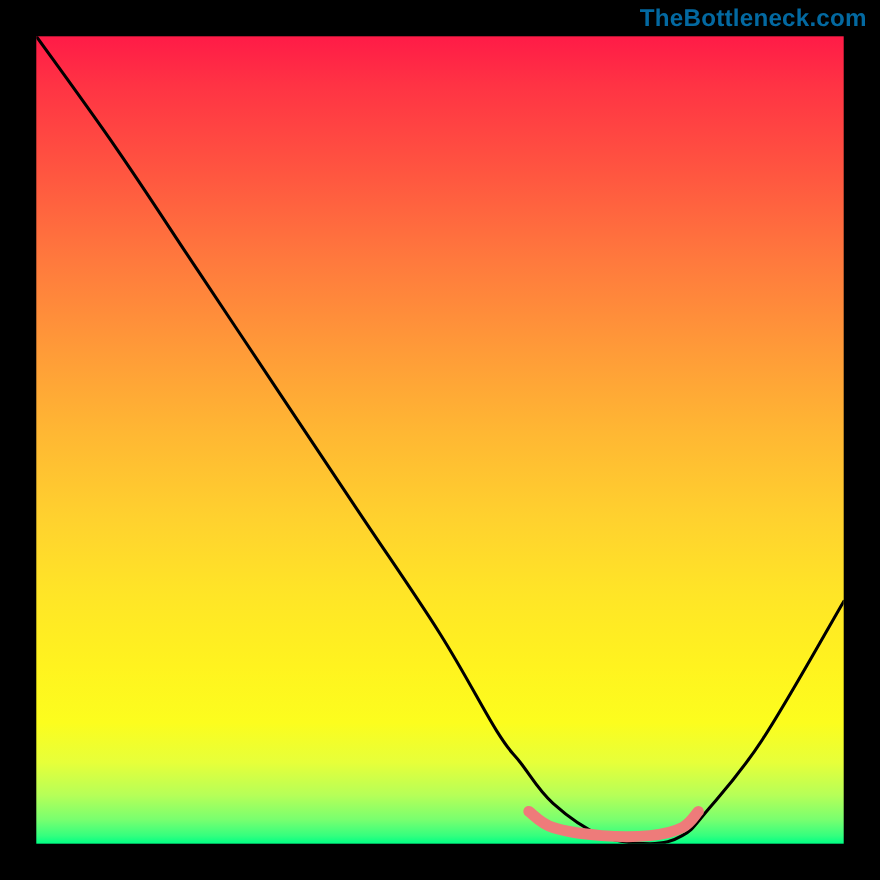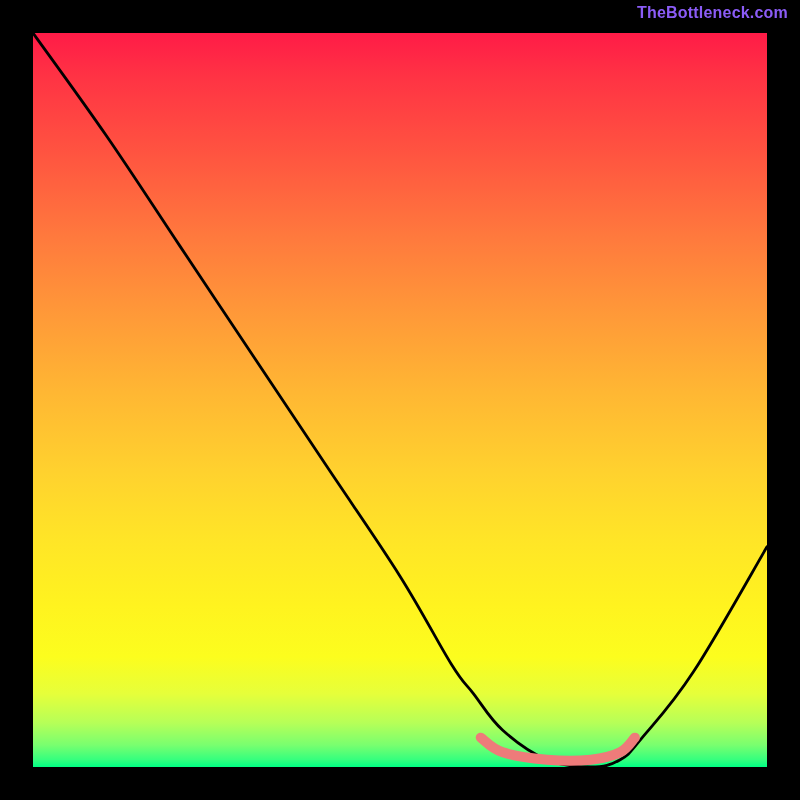--- a/index.html
+++ b/index.html
@@ -14,22 +14,22 @@
   .frame {
     position: relative;
     width: 800px;
     height: 800px;
     background: #000;
   }
   .watermark {
     position: absolute;
     top: 4px;
     right: 12px;
-    color: #8b5cf6;
-    font-size: 16px;
+    color: #0369a1;
+    font-size: 22px;
     font-weight: 600;
     letter-spacing: 0.2px;
     z-index: 10;
   }
   .plot {
     position: absolute;
     left: 33px;
     top: 33px;
     width: 734px;
     height: 734px;

